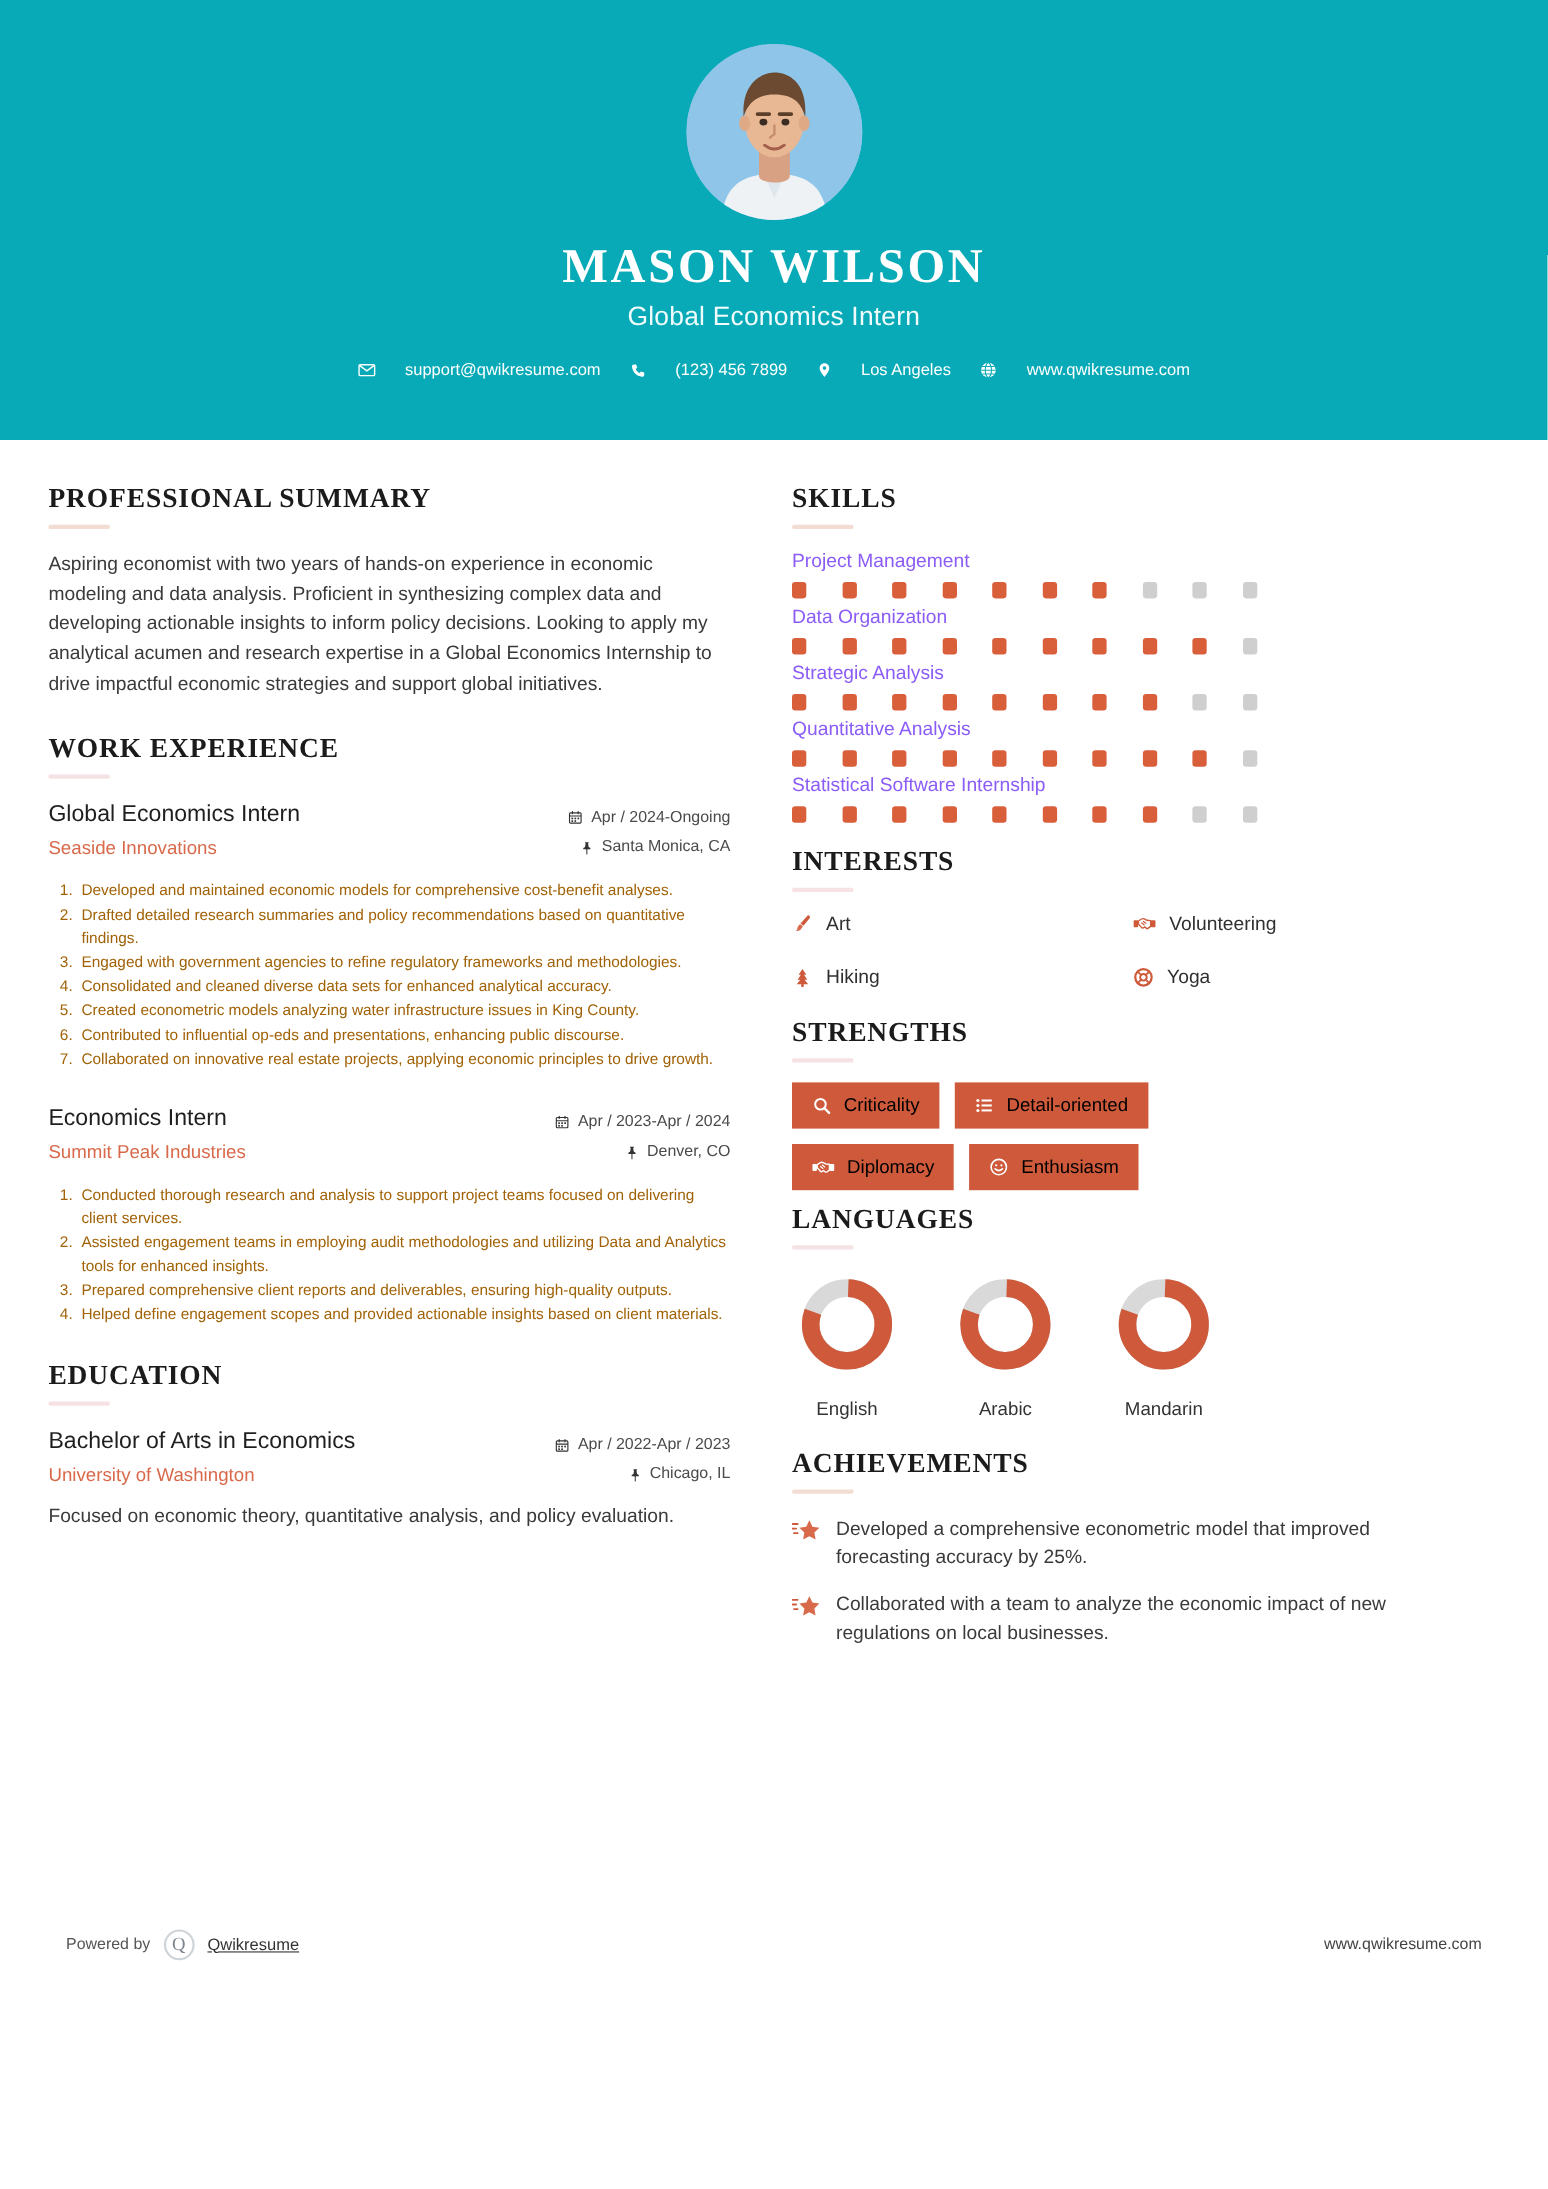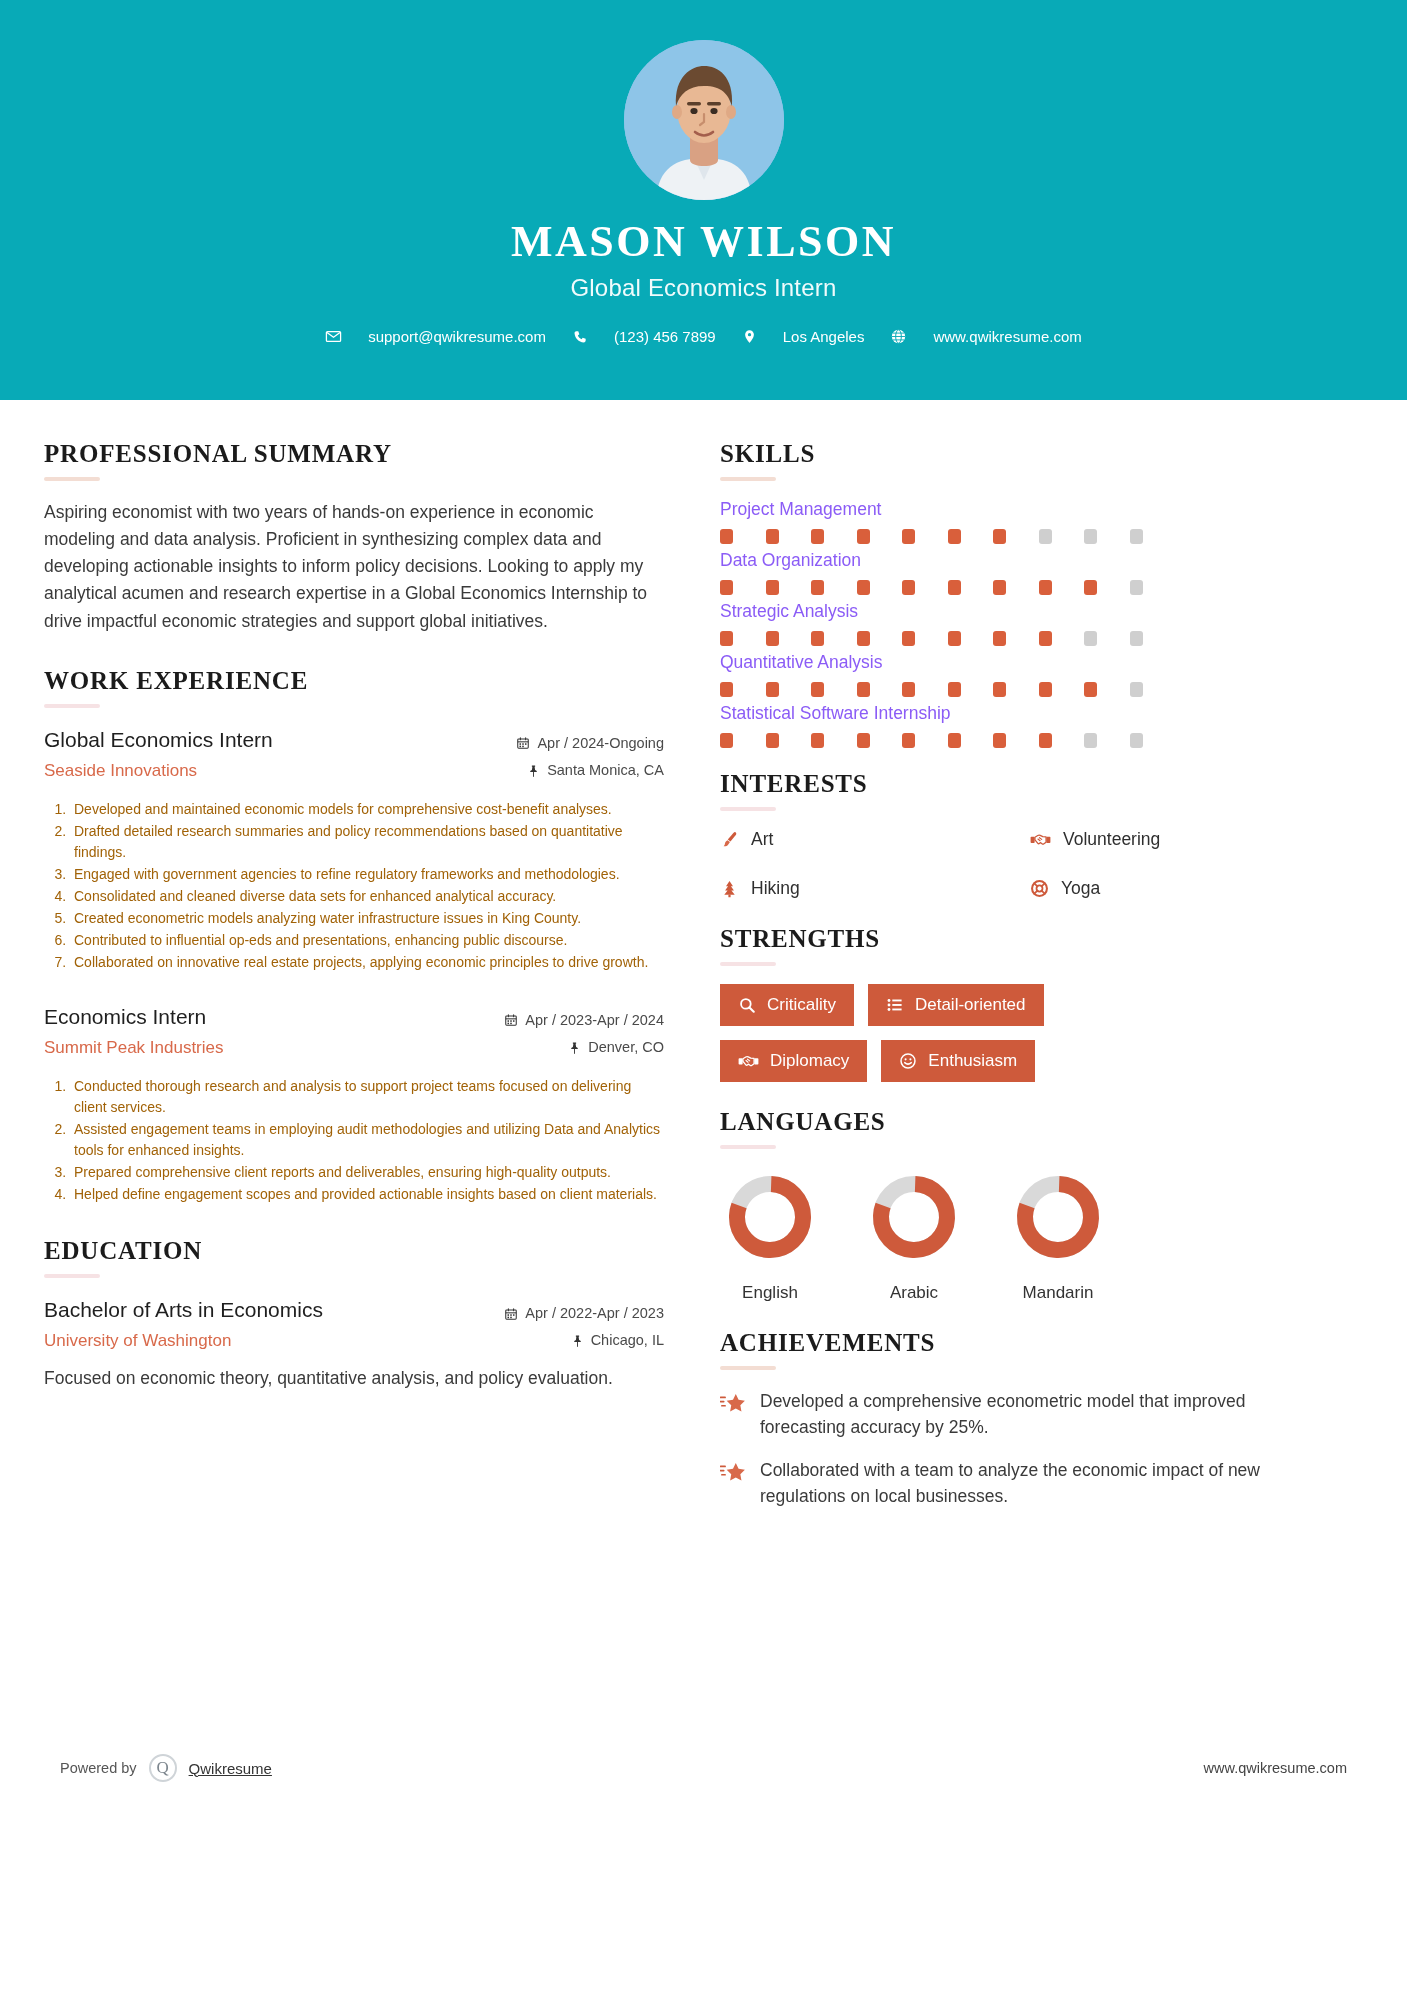--- a/index.html
+++ b/index.html
@@ -172,21 +172,21 @@
     font-size: 17.5px;
     color: #2f2f2f;
   }
   .interest-item svg { display: block; flex: 0 0 auto; }
 
   
   .strength-rows { display: flex; flex-direction: column; gap: 14px; }
   .strength-line { display: flex; gap: 14px; }
   .chip {
     background: #ce5a3b;
-    color: #ffffff;
+    color: #000000;
     font-size: 17px;
     padding: 11px 18px;
     display: inline-flex;
     align-items: center;
     gap: 11px;
     white-space: nowrap;
   }
   .chip svg { display: block; flex: 0 0 auto; }
 
   
@@ -616,21 +616,21 @@
                 <circle cx="8.8" cy="9.8" r="1.4" fill="#fff"></circle>
                 <circle cx="15.2" cy="9.8" r="1.4" fill="#fff"></circle>
                 <path d="M7.6 14.2 q4.4 4 8.8 0" fill="none" stroke="#fff" stroke-width="2" stroke-linecap="round"></path>
               </svg>
               <span>Enthusiasm</span>
             </div>
           </div>
         </div>
       </div>
 
-      <div style="margin-top:26px">
+      <div style="margin-top:13px">
         <div class="sec-title">LANGUAGES</div>
         <div class="sec-rule pink"></div>
 
         <div class="lang-grid">
           <div class="lang-item">
             <svg width="100" height="100" viewBox="0 0 100 100">
                 <circle cx="50" cy="50" r="33" fill="none" stroke="#d9d9d9" stroke-width="16"></circle>
                 <circle cx="50" cy="50" r="33" fill="none" stroke="#ce5a3b" stroke-width="16" stroke-dasharray="165.8760921095411 207.34511513692635" transform="rotate(-88 50 50)"></circle>
               </svg>
             <div class="lang-label">English</div>

